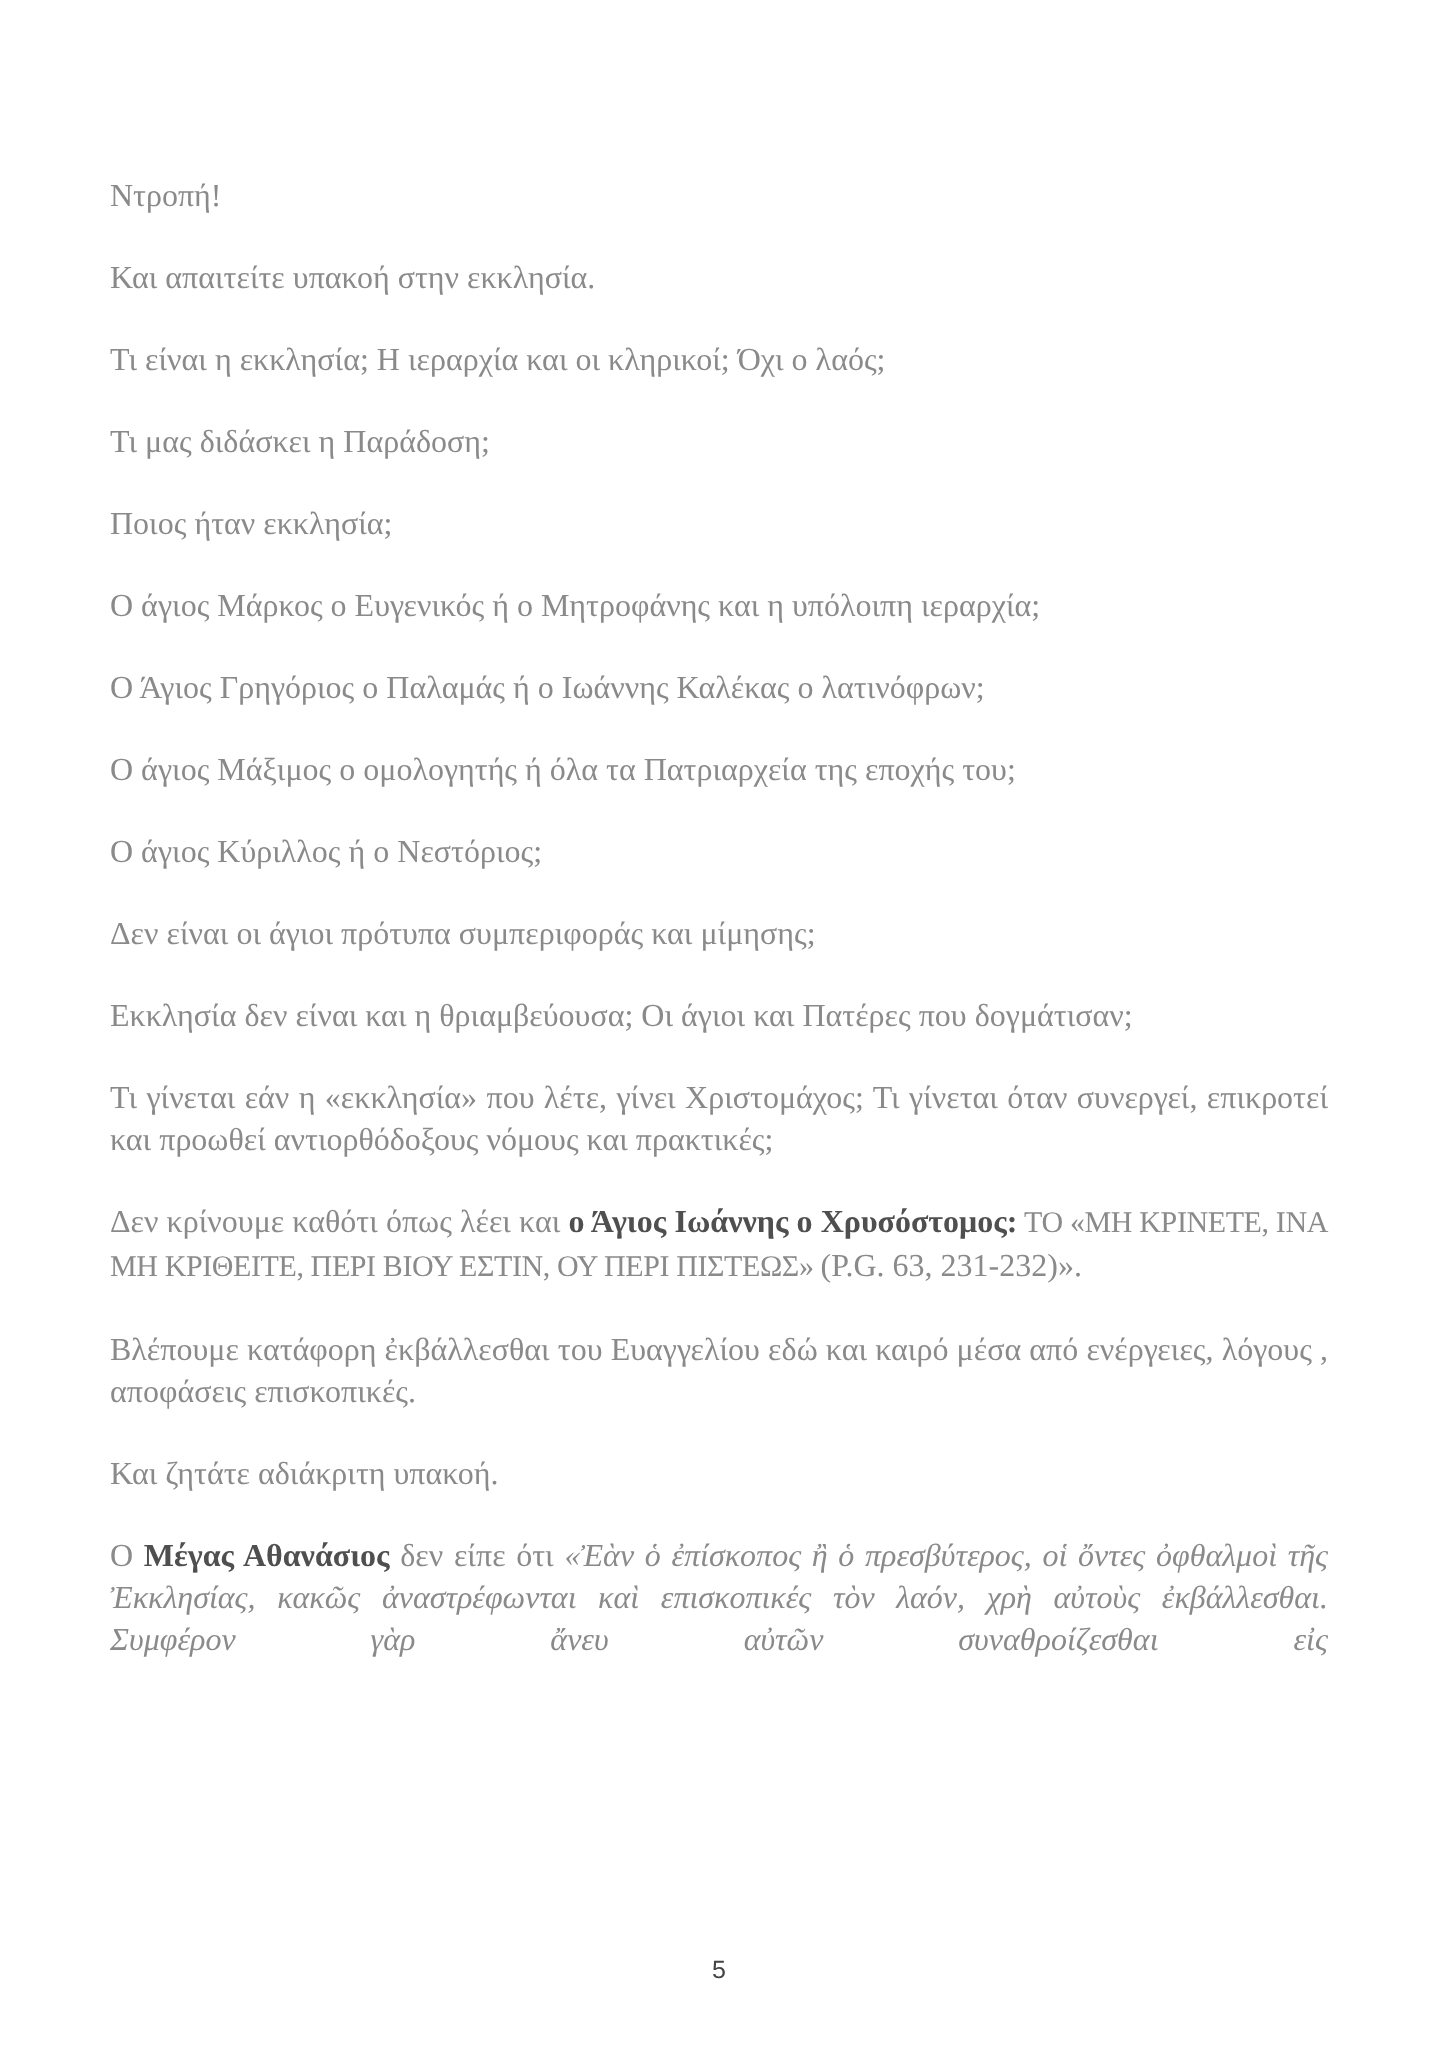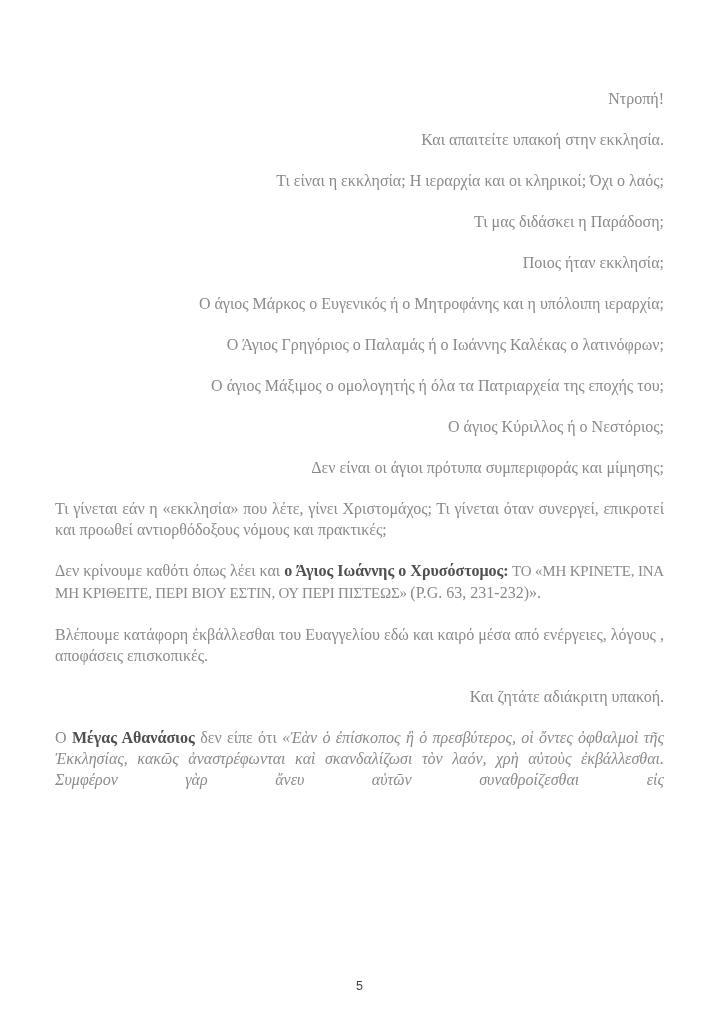--- a/index.html
+++ b/index.html
@@ -24,21 +24,21 @@
   .content{
     position:absolute;
     left:55px;top:88px;
     width:609px;
   }
   p.para{
     margin:0 0 20px 0;
     font-size:16px;
     line-height:21px;
     color:var(--text-color);
-    text-align:right;
+    text-align:left;
   }
   p.para.justify{text-align:justify;}
   p.para.justify-last{text-align:justify;text-align-last:justify;}
   .seg{color:inherit;}
   .seg.bold{font-weight:700;color:var(--bold-color);}
   .seg.italic{font-style:italic;}
   .seg.caps{font-size:15px;letter-spacing:-0.2px;}
   .footer{
     position:absolute;
     left:55px;top:976px;
@@ -59,22 +59,23 @@
       <p class="para"><span class="seg regular">Ντροπή!</span></p>
       <p class="para"><span class="seg regular">Και απαιτείτε υπακοή στην εκκλησία.</span></p>
       <p class="para"><span class="seg regular">Τι είναι η εκκλησία; Η ιεραρχία και οι κληρικοί; Όχι ο λαός;</span></p>
       <p class="para"><span class="seg regular">Τι μας διδάσκει η Παράδοση;</span></p>
       <p class="para"><span class="seg regular">Ποιος ήταν εκκλησία;</span></p>
       <p class="para"><span class="seg regular">Ο άγιος Μάρκος ο Ευγενικός ή ο Μητροφάνης και η υπόλοιπη ιεραρχία;</span></p>
       <p class="para"><span class="seg regular">Ο Άγιος Γρηγόριος ο Παλαμάς ή ο Ιωάννης Καλέκας ο λατινόφρων;</span></p>
       <p class="para"><span class="seg regular">Ο άγιος Μάξιμος ο ομολογητής ή όλα τα Πατριαρχεία της εποχής του;</span></p>
       <p class="para"><span class="seg regular">Ο άγιος Κύριλλος ή ο Νεστόριος;</span></p>
       <p class="para"><span class="seg regular">Δεν είναι οι άγιοι πρότυπα συμπεριφοράς και μίμησης;</span></p>
+      <p class="para justify"><span class="seg regular">Εκκλησία δεν είναι και η θριαμβεύουσα; Οι άγιοι και Πατέρες που δογμάτισαν;</span></p>
       <p class="para justify"><span class="seg regular">Τι γίνεται εάν η «εκκλησία» που λέτε, γίνει Χριστομάχος; Τι γίνεται όταν συνεργεί, επικροτεί και προωθεί αντιορθόδοξους νόμους και πρακτικές;</span></p>
       <p class="para justify"><span class="seg regular">Δεν κρίνουμε  καθότι όπως λέει και </span><span class="seg bold">ο Άγιος Ιωάννης ο Χρυσόστομος:</span><span class="seg caps"> ΤΟ «ΜΗ ΚΡΙΝΕΤΕ, ΙΝΑ ΜΗ ΚΡΙΘΕΙΤΕ, ΠΕΡΙ ΒΙΟΥ ΕΣΤΙΝ, ΟΥ ΠΕΡΙ ΠΙΣΤΕΩΣ» </span><span class="seg regular">(P.G. 63, 231-232)».</span></p>
       <p class="para justify"><span class="seg regular">Βλέπουμε κατάφορη ἐκβάλλεσθαι του Ευαγγελίου εδώ και καιρό μέσα από ενέργειες, λόγους , αποφάσεις επισκοπικές.</span></p>
       <p class="para"><span class="seg regular">Και ζητάτε αδιάκριτη υπακοή.</span></p>
-      <p class="para justify-last"><span class="seg regular">Ο </span><span class="seg bold">Μέγας Αθανάσιος</span><span class="seg regular"> δεν είπε ότι </span><span class="seg italic">«Ἐὰν ὁ ἐπίσκοπος ἢ ὁ πρεσβύτερος, οἱ ὄντες ὀφθαλμοὶ τῆς Ἐκκλησίας, κακῶς ἀναστρέφωνται καὶ σκανδαλίζωσι τὸν λαόν, χρὴ αὐτοὺς ἐκβάλλεσθαι. Συμφέρον γὰρ ἄνευ αὐτῶν συναθροίζεσθαι εἰς</span></p>
+      <p class="para justify-last"><span class="seg regular">Ο </span><span class="seg bold">Μέγας Αθανάσιος</span><span class="seg regular"> δεν είπε ότι </span><span class="seg italic">«Ἐὰν ὁ ἐπίσκοπος ἢ ὁ πρεσβύτερος, οἱ ὄντες ὀφθαλμοὶ τῆς Ἐκκλησίας, κακῶς ἀναστρέφωνται καὶ επισκοπικές τὸν λαόν, χρὴ αὐτοὺς ἐκβάλλεσθαι. Συμφέρον γὰρ ἄνευ αὐτῶν συναθροίζεσθαι εἰς</span></p>
     </div>
   <div class="footer">
     <span class="pagenum">5</span>
   </div>
 </div>
 
 </body></html>

